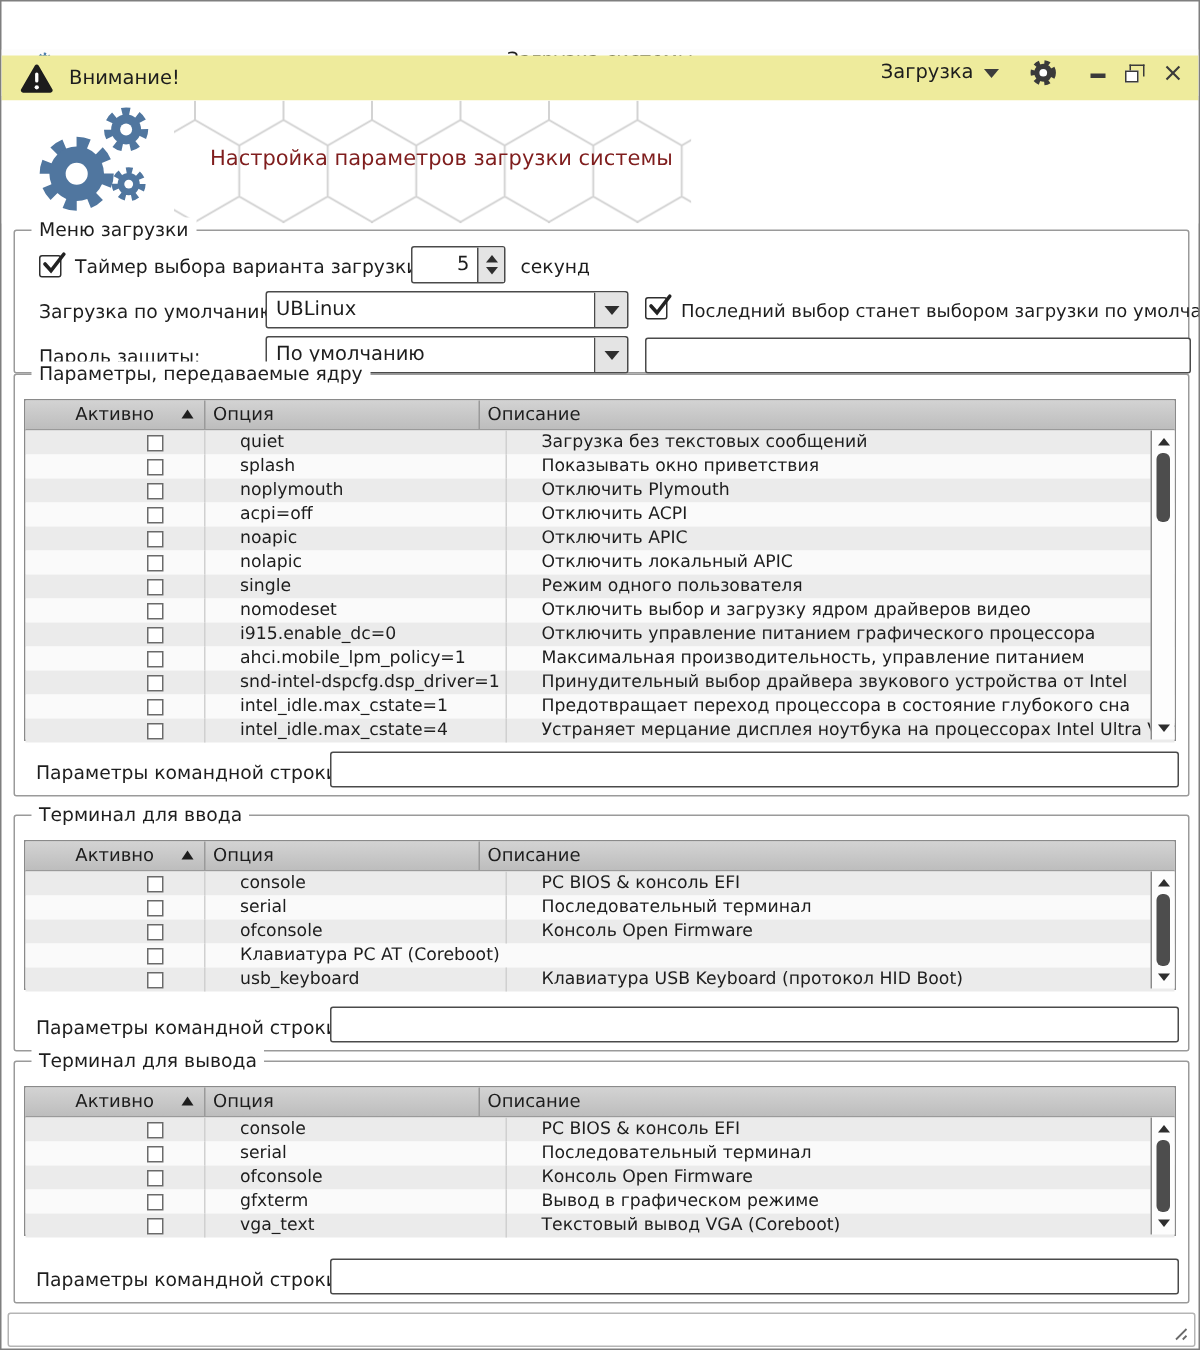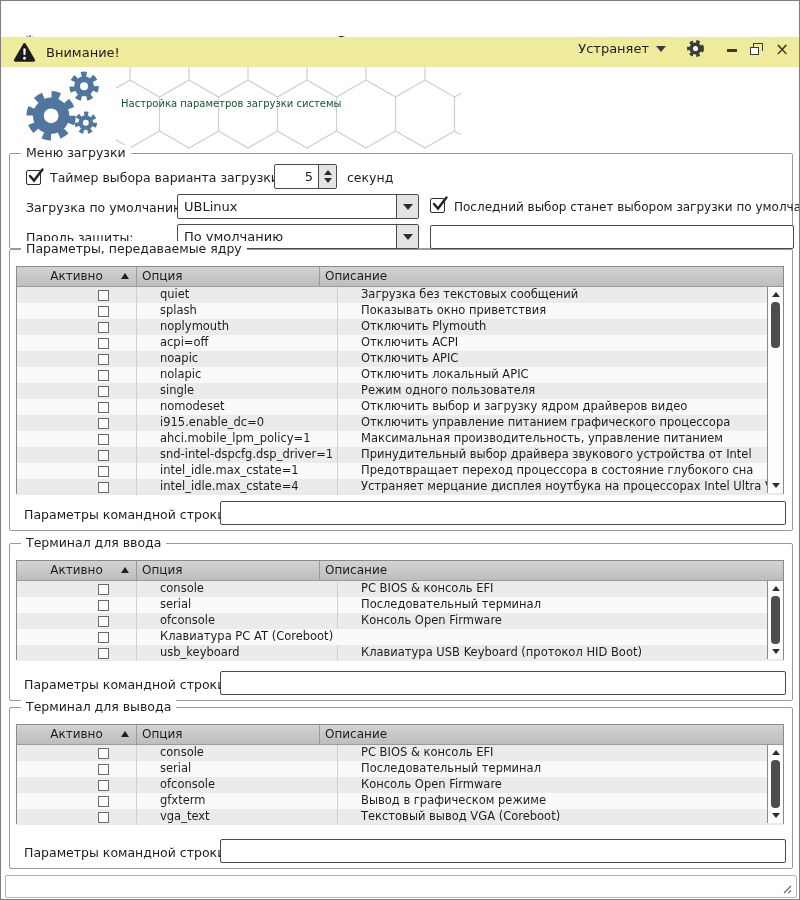--- a/index.html
+++ b/index.html
@@ -35,21 +35,21 @@
   
   .warnbar { position:absolute; top:36px; left:0; width:100%; height:30px;
              background:#eeeb9c; display:flex; align-items:center; padding:0 12px; gap:10px; }
   .warnbar span { font-size:13px; }
 
   
   .hero { position:absolute; top:66px; left:0; width:100%; height:82px; background:#fff; }
   .hero-gears { position:absolute; left:18px; top:2px; width:92px; height:78px; }
   .hexband { position:absolute; left:115px; top:0; width:345px; height:82px; overflow:hidden; }
   .hexband svg.bg { position:absolute; left:0; top:0; }
-  .subtitle { position:absolute; left:5px; top:31px; font-size:10px; color:#14532d;
+  .subtitle { position:absolute; left:24px; top:31px; font-size:14px; color:#7f1d1d;
               white-space:nowrap; }
 
   
   .groupbox { position:absolute; left:8px; width:784px; border:1px solid #9a9a9a;
               border-radius:2px; background:#fff; }
   .legend { position:absolute; top:-9px; left:11px; background:#fff; padding:0 5px;
             font-size:12.5px; color:#1d1d1d; white-space:nowrap; }
   .gb1 { top:152px; height:96px; }
   .gb2 { top:248px; height:282px; }
   .gb3 { top:542px; height:158px; }
@@ -145,21 +145,21 @@
       <circle cx="74" cy="62" r="8.5" fill="#4b7dac"></circle>
         <circle cx="74" cy="62" r="3.4" fill="#fff"></circle>
     </svg>
     <div class="menu-btn">
       <span>Загрузить</span>
       <i class="caret"></i>
     </div>
     <div class="tb-title">Загрузка системы</div>
     <div class="tb-right">
       <div class="menu-btn">
-        <span>Устраняет</span>
+        <span>Загрузка</span>
         <i class="caret"></i>
       </div>
       <svg class="gear-btn" viewBox="0 0 20 20">
         <circle cx="10" cy="10" r="7.2" fill="none" stroke="#3a3a3a" stroke-width="3.4" stroke-dasharray="3.6 3.3"></circle>
         <circle cx="10" cy="10" r="6.4" fill="#3a3a3a"></circle>
         <circle cx="10" cy="10" r="2.7" fill="#fff"></circle>
       </svg>
       <div class="winctl">
         <span class="wc wc-min">
             <i></i>

